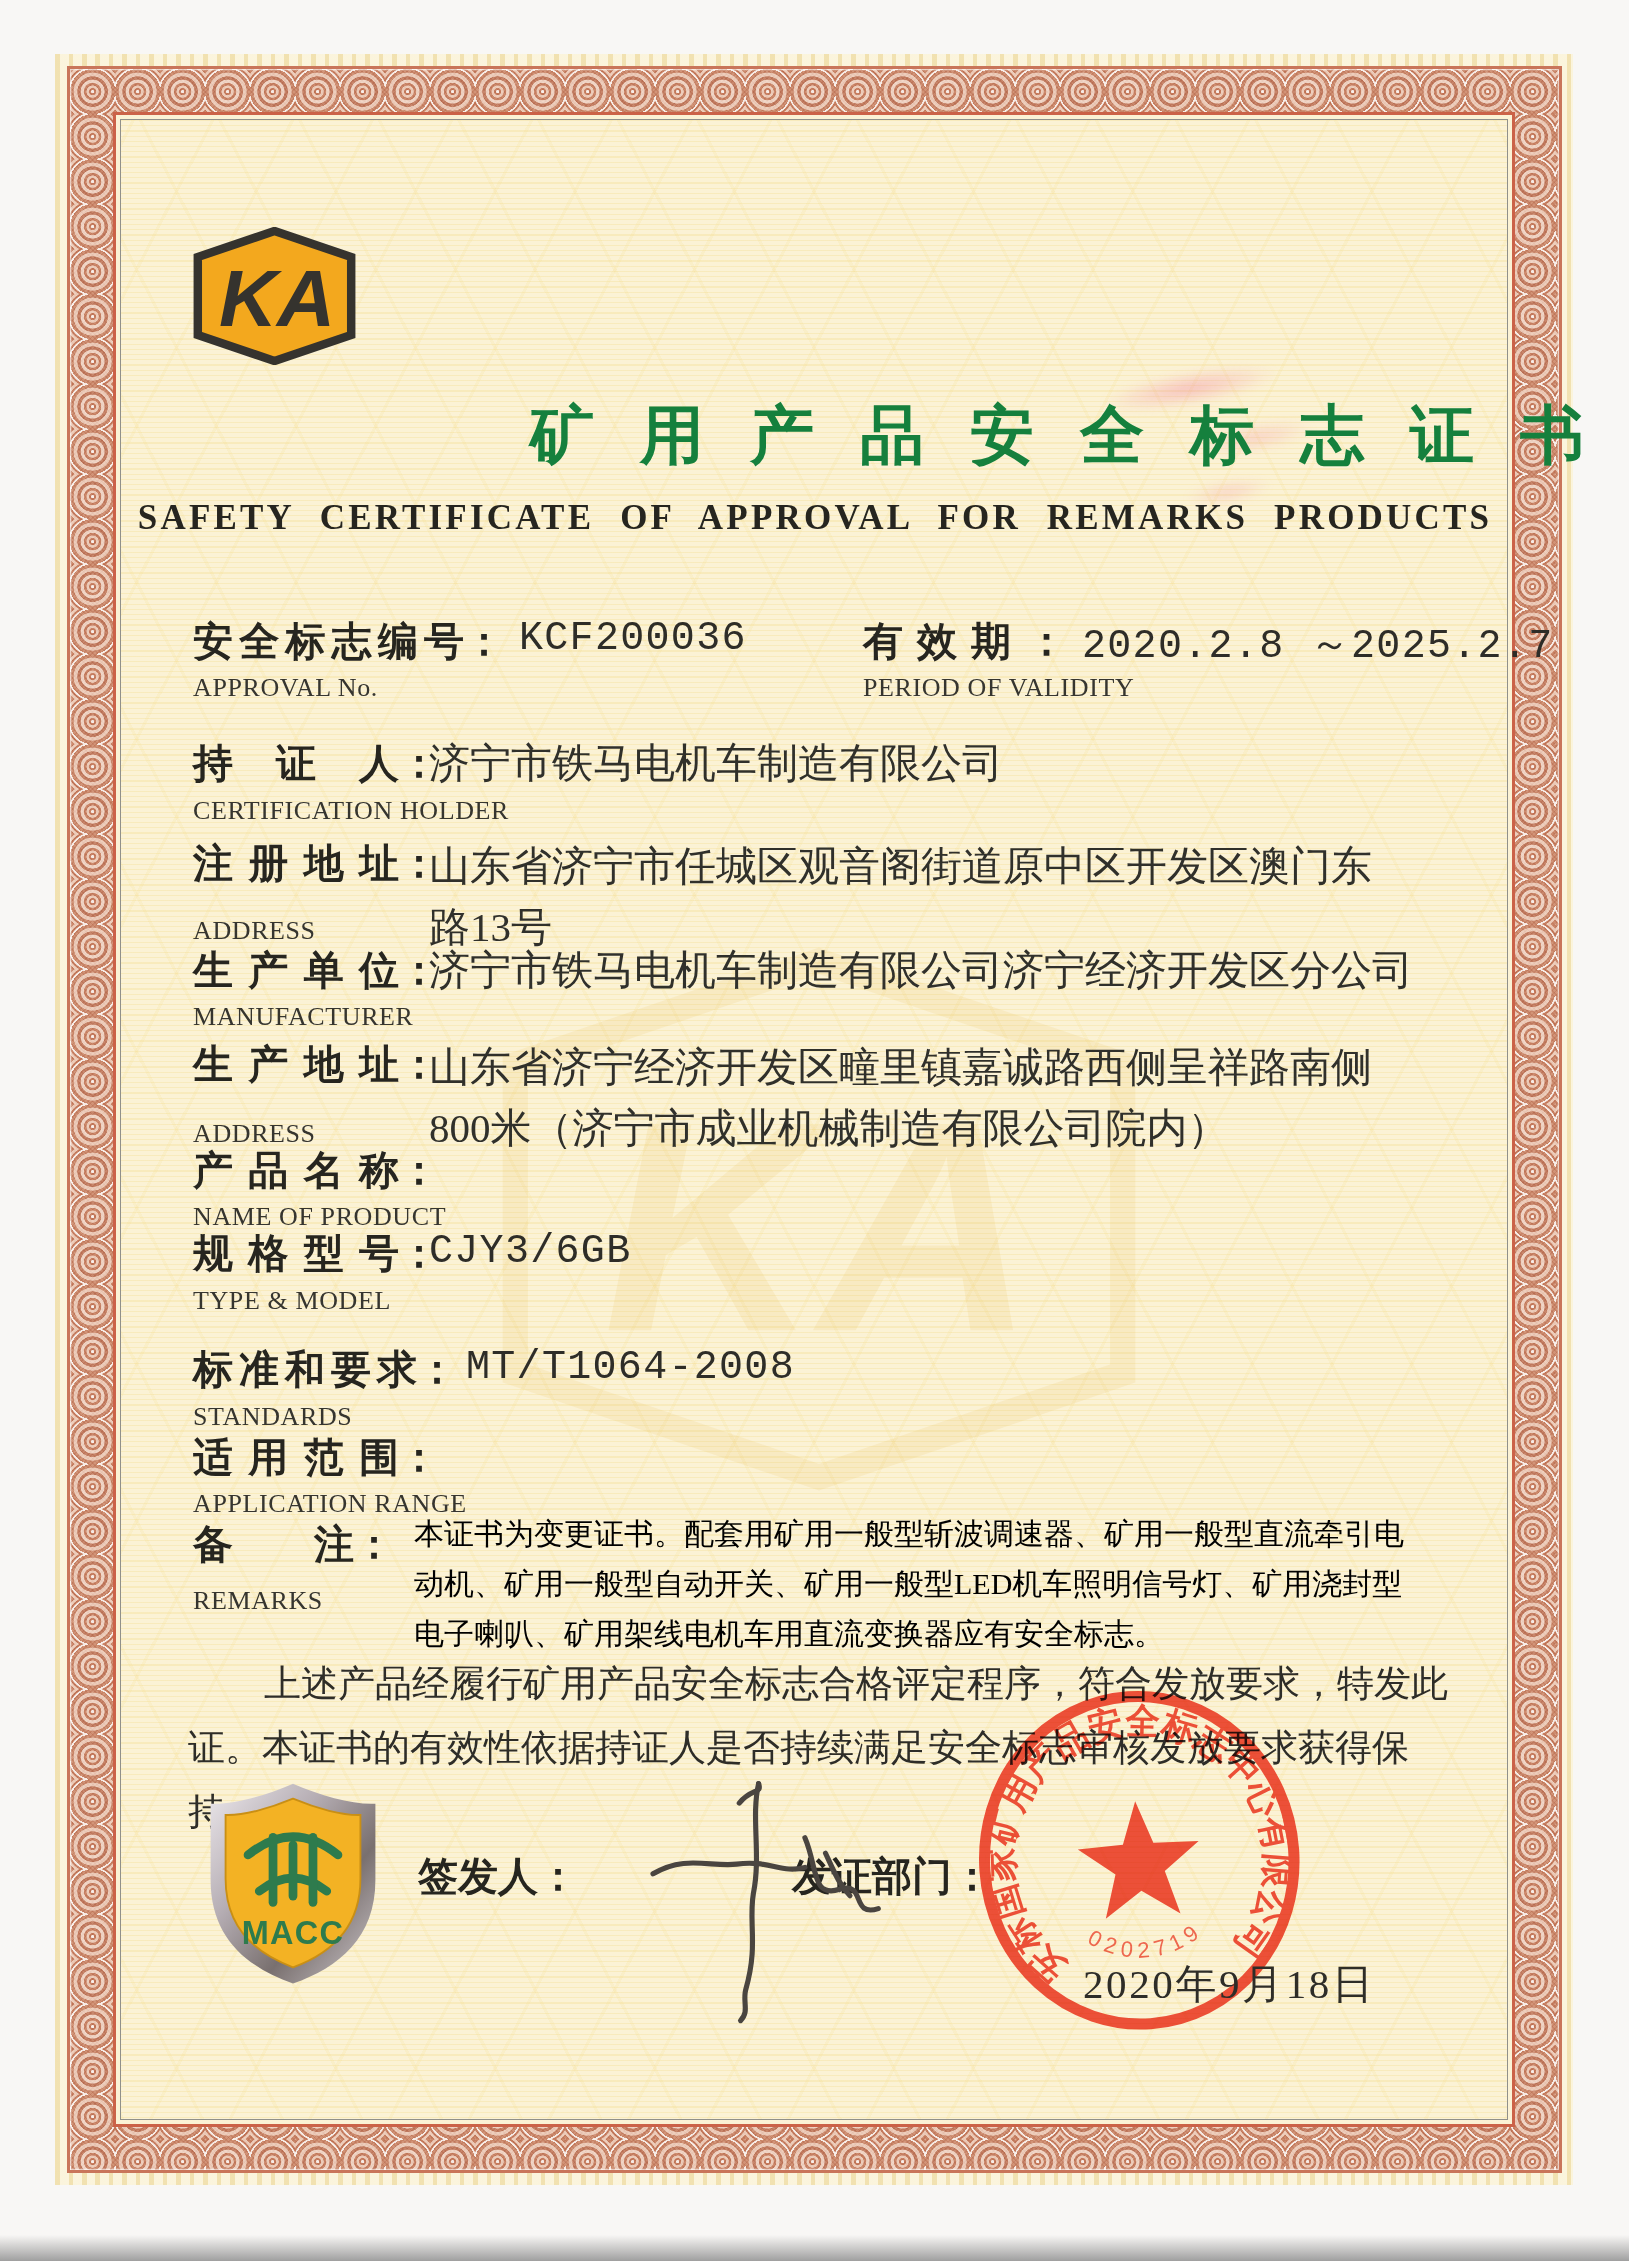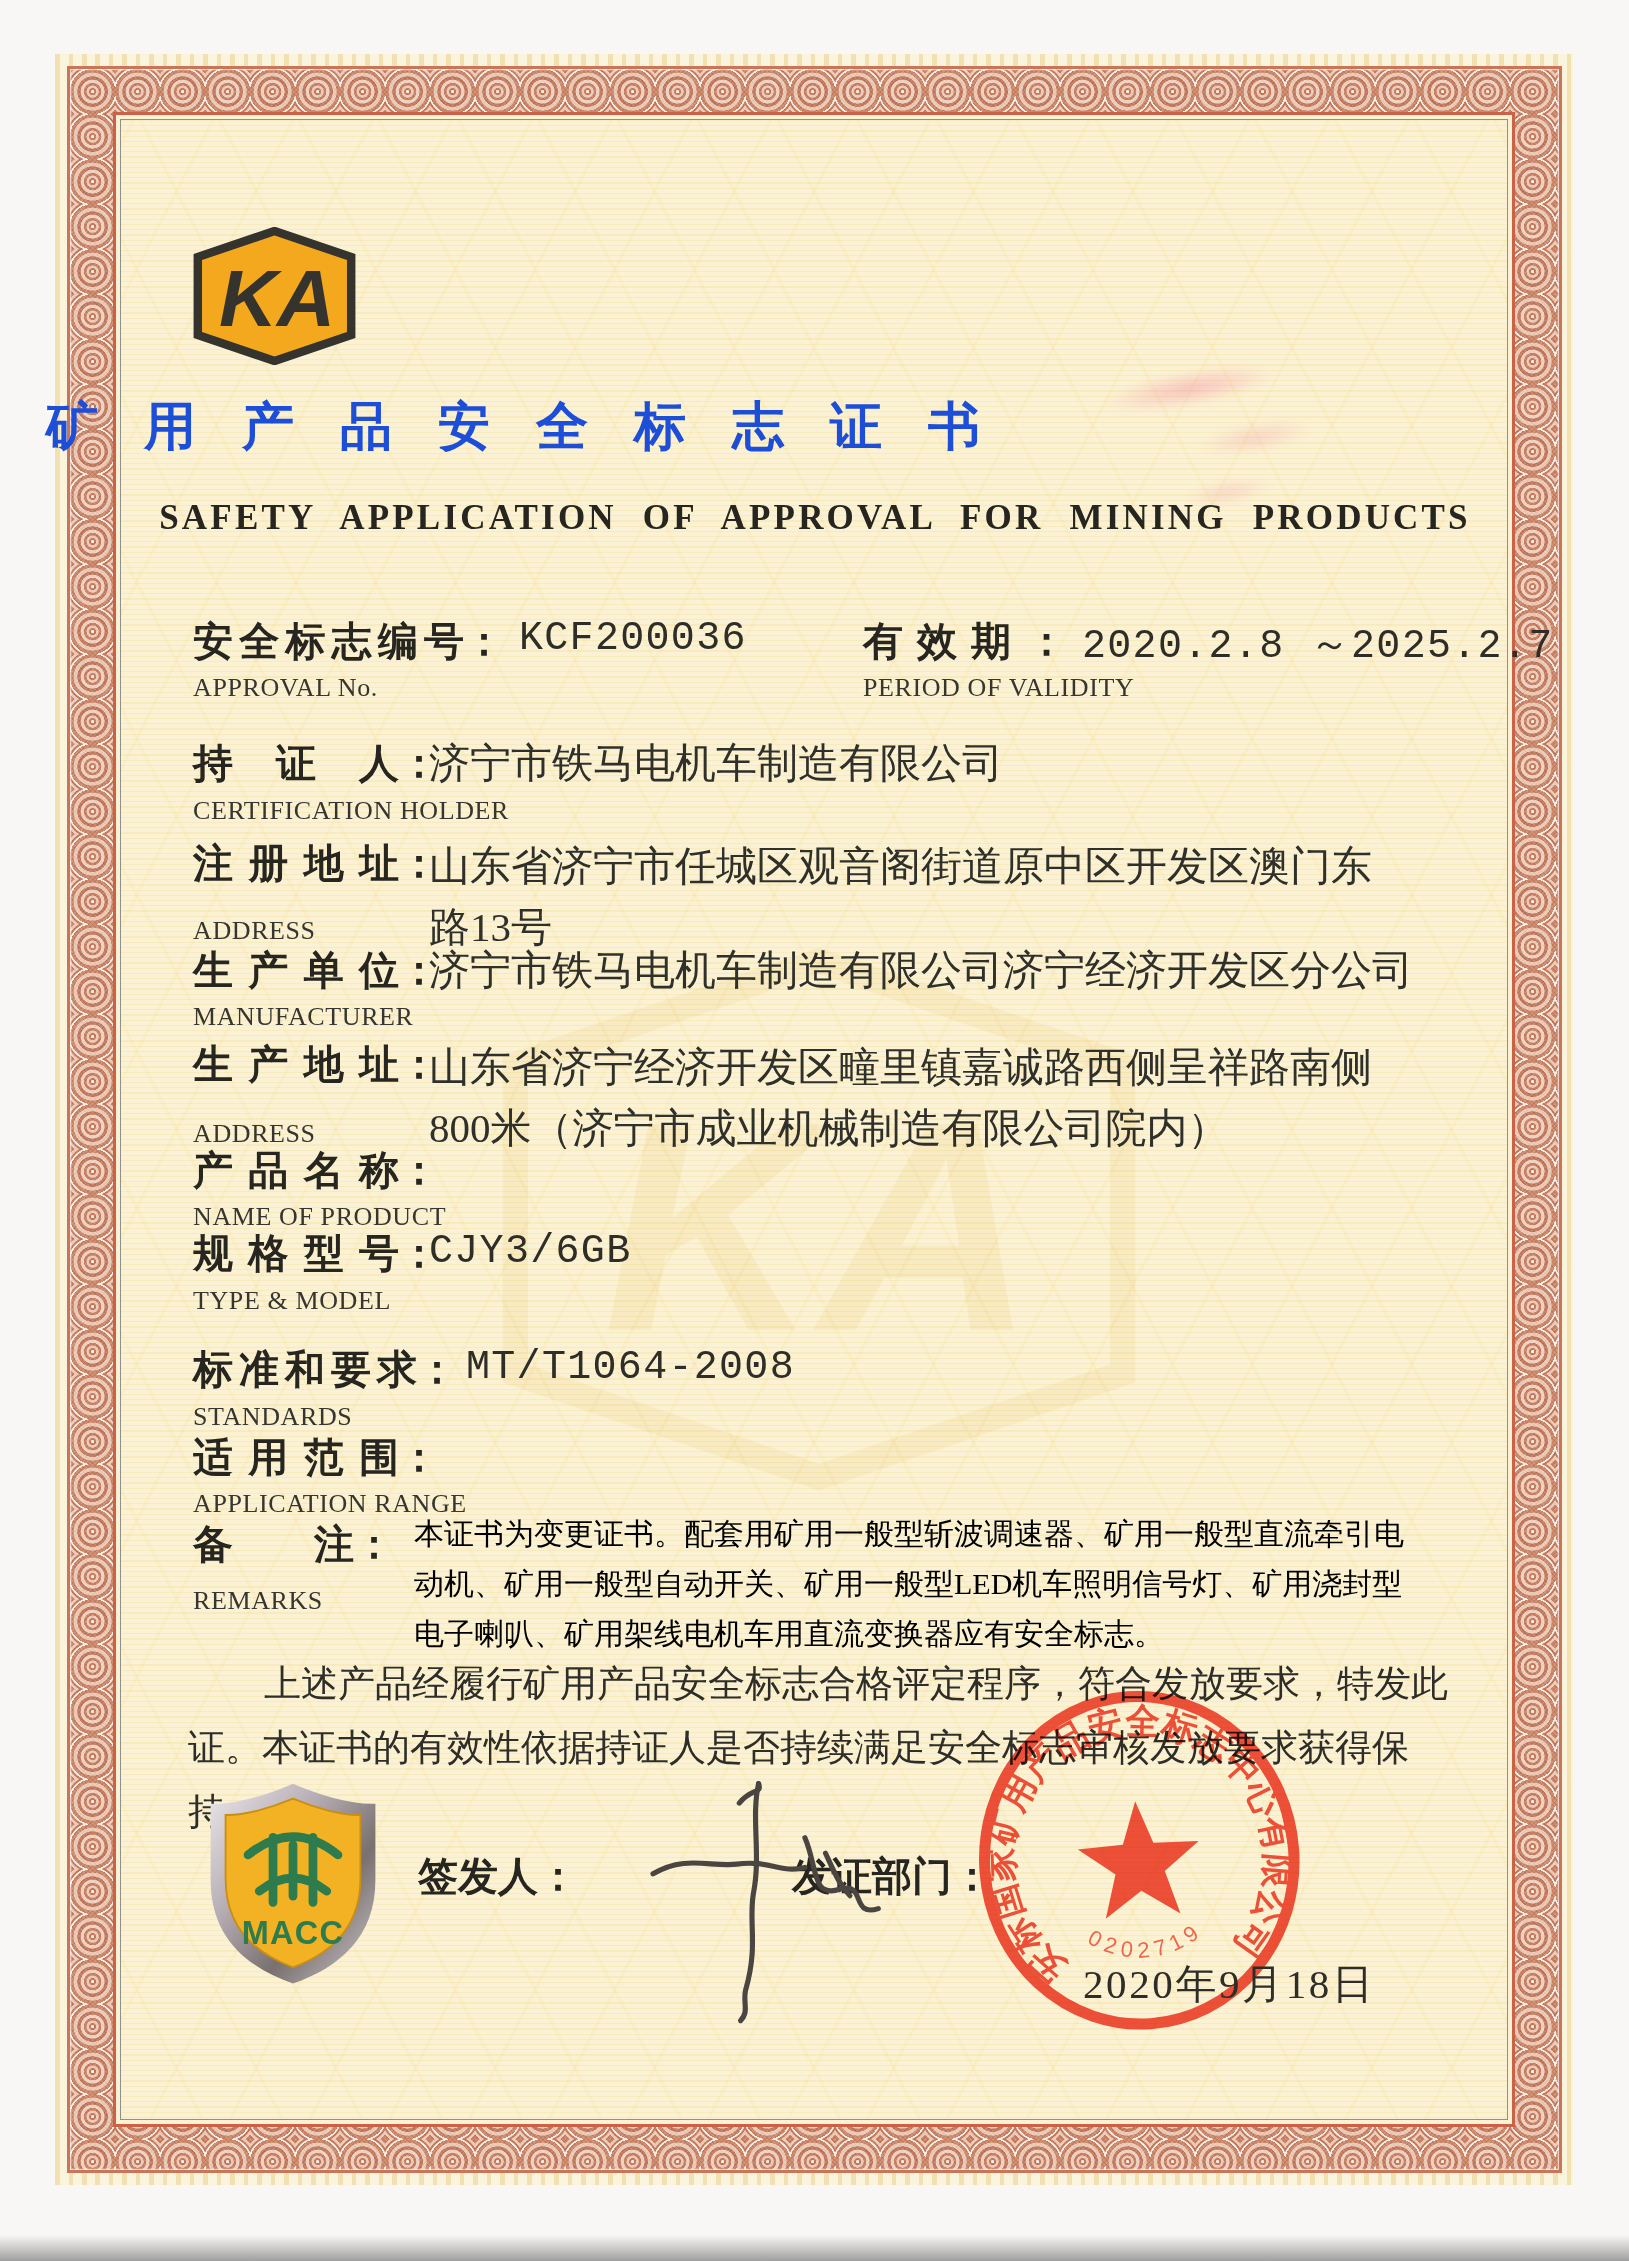--- a/index.html
+++ b/index.html
@@ -37,22 +37,22 @@
   .content-inner{position:absolute;inset:3.9px;border:1.9px solid #90908a;
     background:
       repeating-linear-gradient(180deg, rgba(242,217,130,.30) 0 1.3px, rgba(255,255,255,0) 1.3px 5.2px),
       repeating-linear-gradient(63deg, rgba(243,210,110,.12) 0 3.2px, transparent 3.2px 71px),
       repeating-linear-gradient(-63deg, rgba(243,210,110,.12) 0 3.2px, transparent 3.2px 71px),
       linear-gradient(#fbf2d5,#fbf2d5);}
 
   
   .ka-logo{left:190px;top:227px;width:169px;height:138px;}
   .ka-watermark{left:490px;top:890px;width:658px;height:658px;opacity:.15;}
-  .title-cn{left:0;right:0;top:392px;text-align:left;font-size:52px;font-weight:bold;
-    letter-spacing:46px;text-indent:46px;color:#1d4ed8;}
+  .title-cn{left:0;right:0;top:392px;text-align:right;font-size:64px;font-weight:bold;
+    letter-spacing:46px;text-indent:46px;color:#15803d;}
   .title-en{left:0;right:0;top:498px;text-align:center;font-size:35px;font-weight:bold;
     letter-spacing:3.2px;word-spacing:14px;color:#26251f;}
 
   
   .lbl{font-size:40px;font-weight:bold;color:#26251f;white-space:nowrap;}
   .lbl .spread{display:inline-block;text-align:justify;text-align-last:justify;vertical-align:top;}
   .w2{width:161px}.w3{width:206px}.w3s{width:148px}.w4{width:206px}.w5{width:224px}.w6{width:271px}
   .en{font-size:26px;letter-spacing:0.6px;color:#36352f;white-space:nowrap;}
   .val{font-size:41px;color:#30302b;}
   .val-latin{font-size:40px;letter-spacing:1.3px;color:#2e2d28;font-family:Liberation Mono, monospace;}
@@ -82,21 +82,21 @@
   </svg>
 
   <svg class="abs ka-logo" viewBox="0 0 260 212">
     <polygon points="130,6 248,46 248,166 130,206 12,166 12,46" fill="#f3a81e" stroke="#35332e" stroke-width="13"></polygon>
     <text x="134" y="152" text-anchor="middle" font-size="124" font-weight="bold" font-style="italic" font-family="Liberation Sans, sans-serif" fill="#35332e">KA</text>
   </svg>
 
   <div class="abs smudge"></div>
 
   <div class="abs title-cn">矿用产品安全标志证书</div>
-  <div class="abs title-en">SAFETY APPLICATION OF APPROVAL FOR MINING PRODUCTS</div>
+  <div class="abs title-en">SAFETY CERTIFICATE OF APPROVAL FOR REMARKS PRODUCTS</div>
 
   <div class="abs lbl" style="left:193px;top:614px"><span class="spread w6">安全标志编号</span><span>：</span></div>
   <div class="abs val-latin" style="left:519px;top:616px">KCF200036</div>
   <div class="abs en" style="left:193px;top:673px">APPROVAL No.</div>
   <div class="abs lbl" style="left:863px;top:614px"><span class="spread w3s">有效期</span><span style="margin-left:15.5px">：</span></div>
   <div class="abs val-latin" style="left:1082px;top:616px">2020.2.8 ～2025.2.7</div>
   <div class="abs en" style="left:863px;top:673px">PERIOD OF VALIDITY</div>
 
   <div class="abs lbl" style="left:193px;top:736px"><span class="spread w3">持证人</span><span>：</span></div>
   <div class="abs val" style="left:429px;top:736px">济宁市铁马电机车制造有限公司</div>

